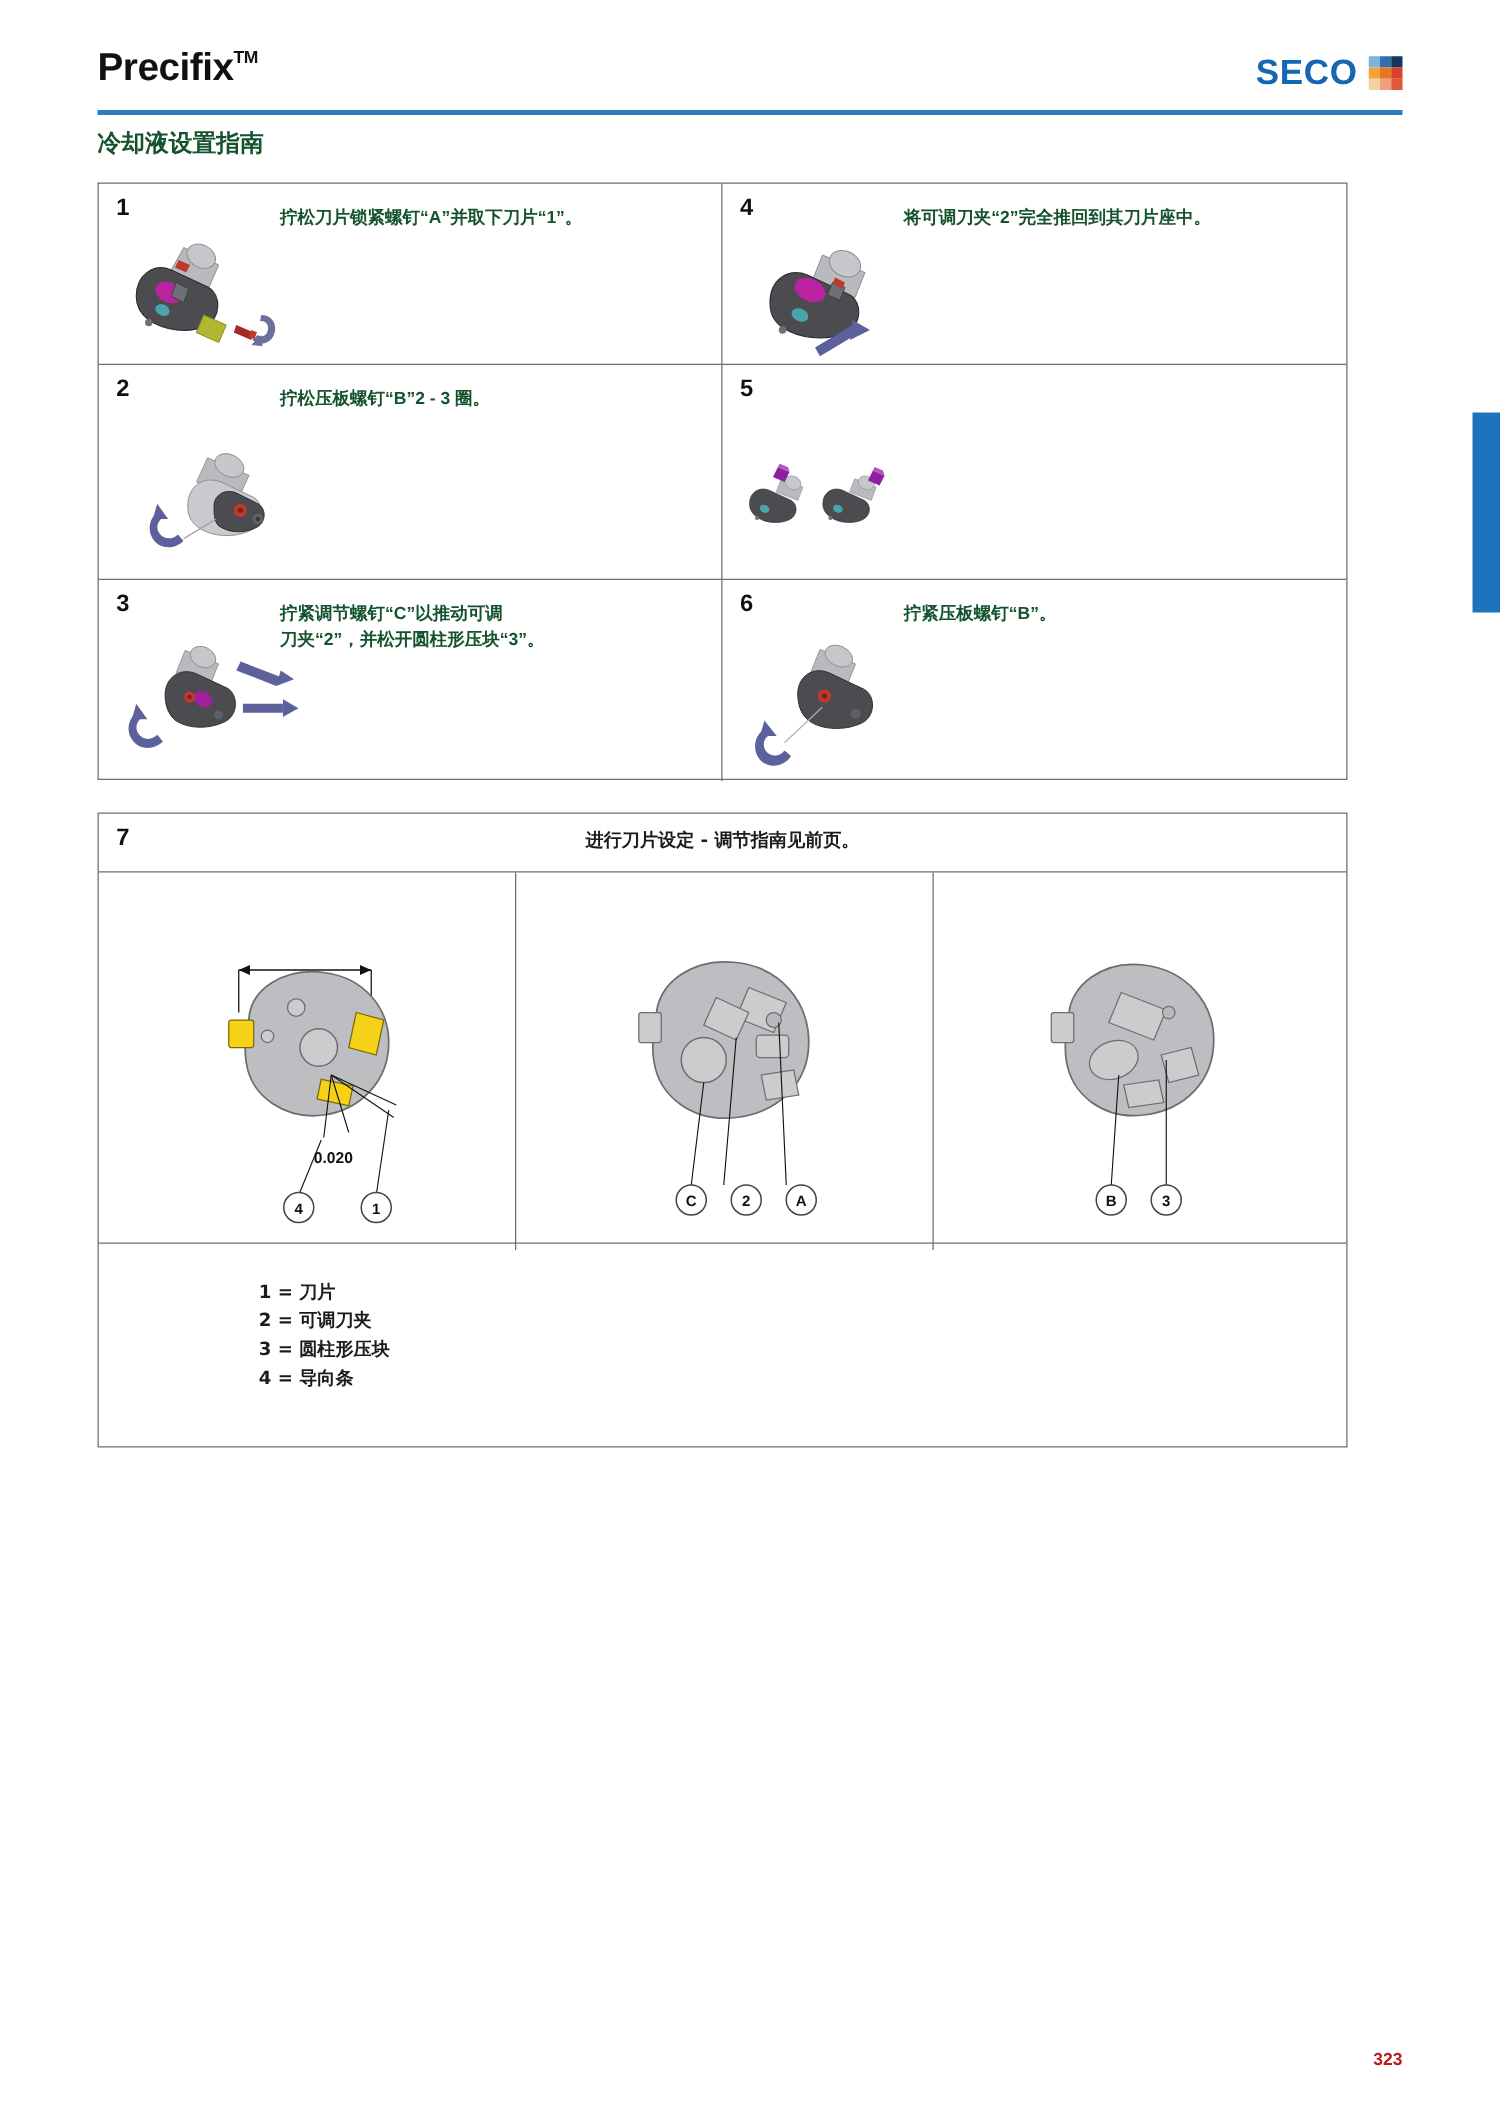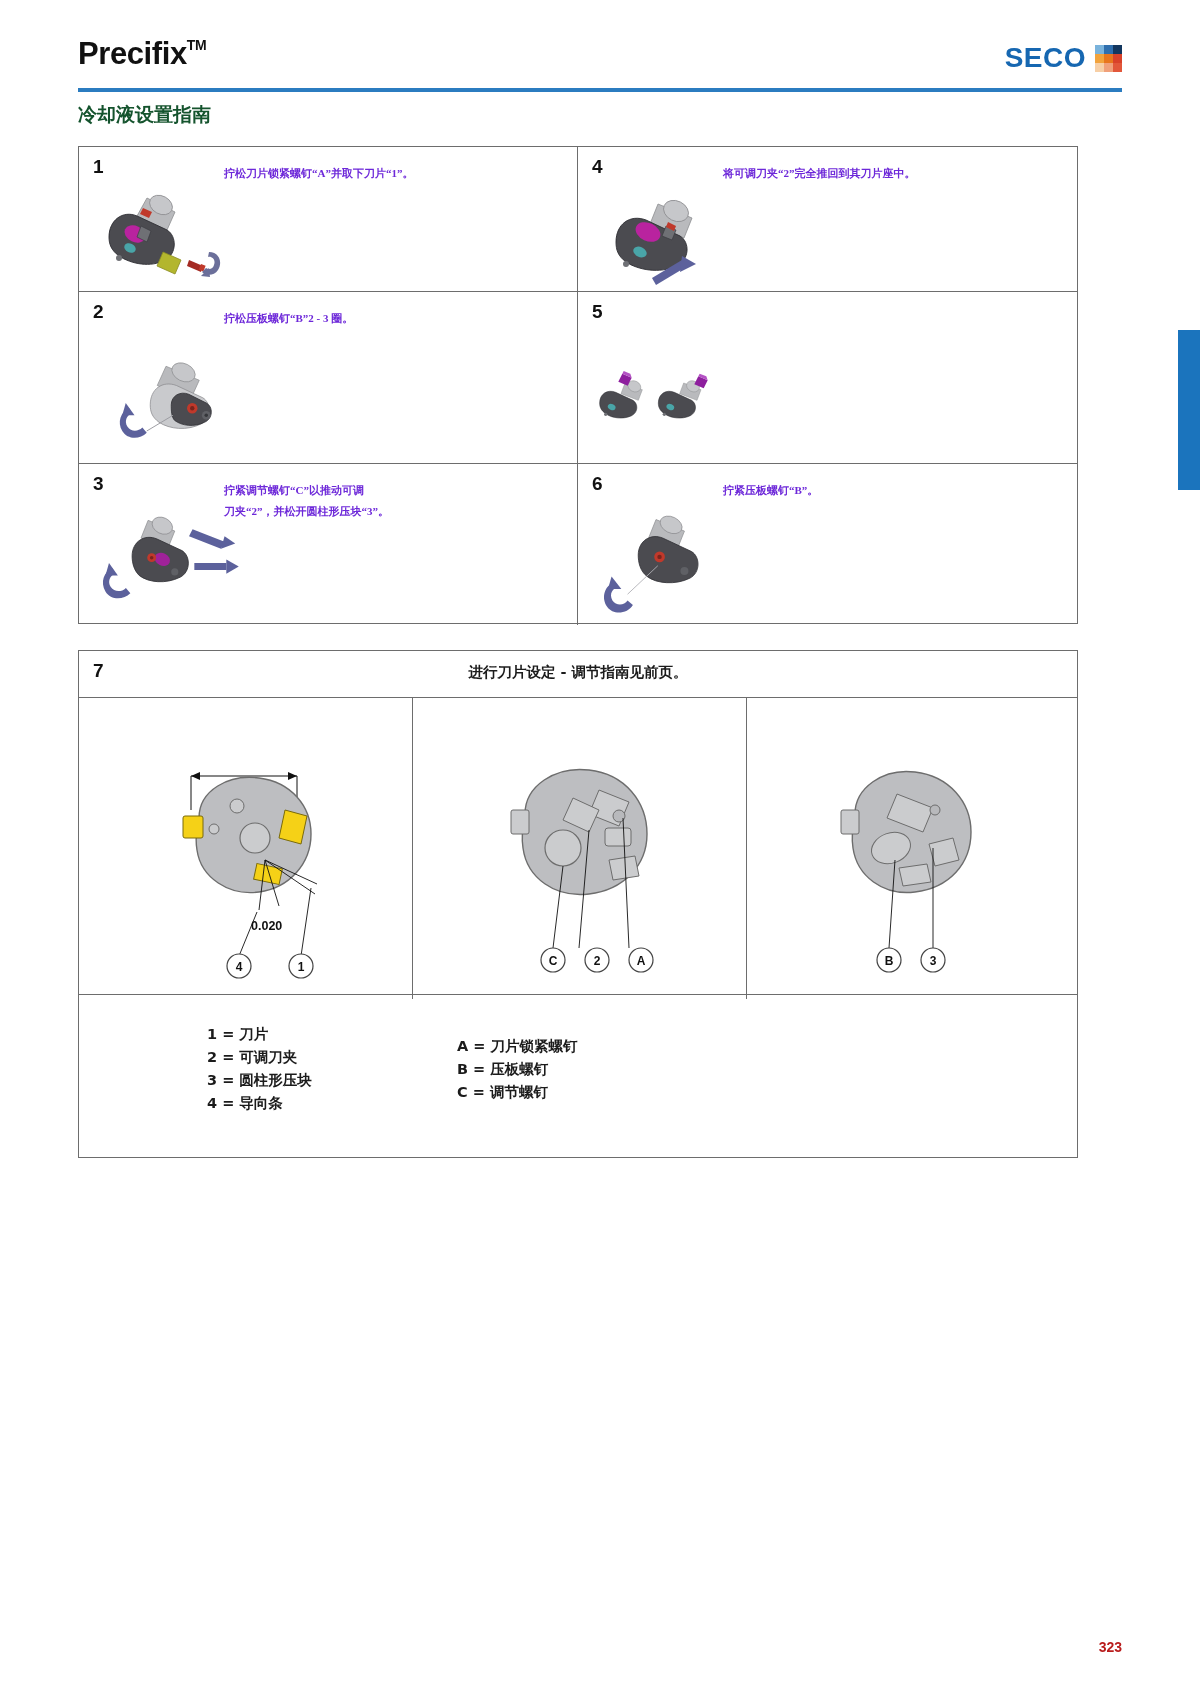--- a/index.html
+++ b/index.html
@@ -78,23 +78,23 @@
   .steps-table .step-cell:nth-child(2n) { border-right: none; }
   .steps-table .step-cell:nth-child(5),
   .steps-table .step-cell:nth-child(6) { border-bottom: none; }
 
   .step-num {
     position: absolute; left: 14px; top: 9px;
     font-size: 19px; font-weight: 700; color: #111;
   }
   .step-text {
     position: absolute; left: 145px; top: 16px; right: 10px;
-    font-size: 11px; line-height: 21px;
-    font-family: Liberation Serif, serif;
-    font-weight: 700; color: #6d28d9;
+    font-size: 14px; line-height: 21px;
+    font-family: Liberation Sans, sans-serif;
+    font-weight: 700; color: #14532d;
   }
   .step-text .bold-line { font-weight: 700; }
 
   .step-art {
     position: absolute;
     left: 18px; bottom: 4px;
     width: 130px; height: 105px;
   }
   .step-art.wide { width: 180px; }
 
@@ -407,19 +407,16 @@
         <text class="callout-text" x="186" y="267" text-anchor="middle">3</text>
       </svg>
     </div>
   </div>
 
   <div class="p7-legend">
     <div class="legend-col left">1 = 刀片
 2 = 可调刀夹
 3 = 圆柱形压块
 4 = 导向条</div>
-    <div class="legend-col right">A = 刀片锁紧螺钉
-B = 压板螺钉
-C = 调节螺钉</div>
   </div>
 </div>
 
 <div class="page-number">323</div>
 
 </body></html>

